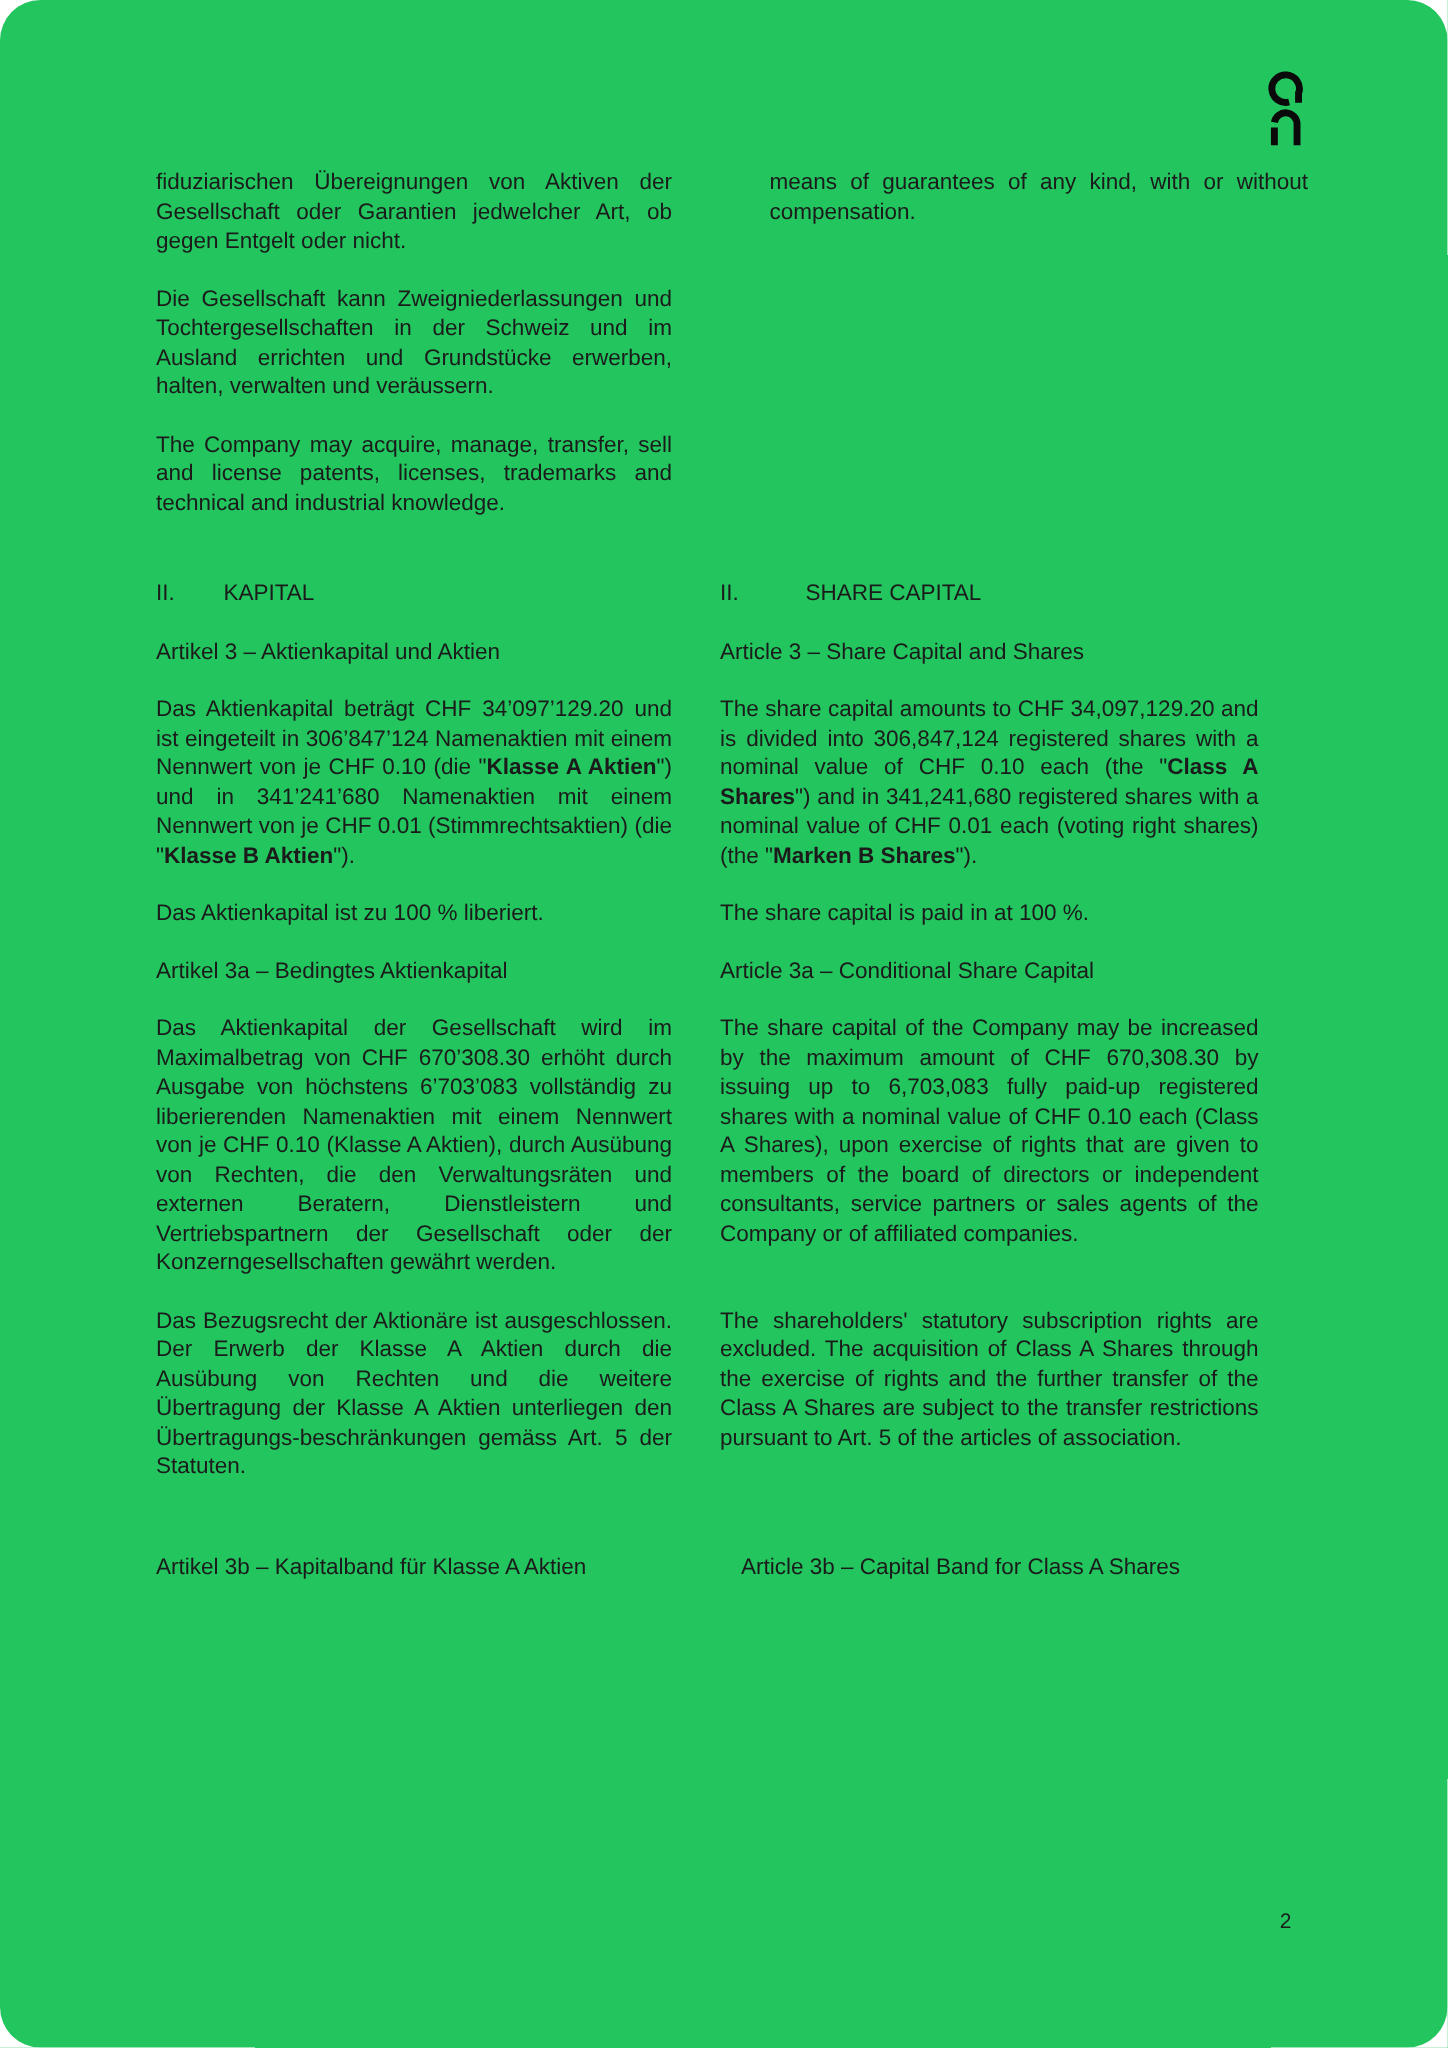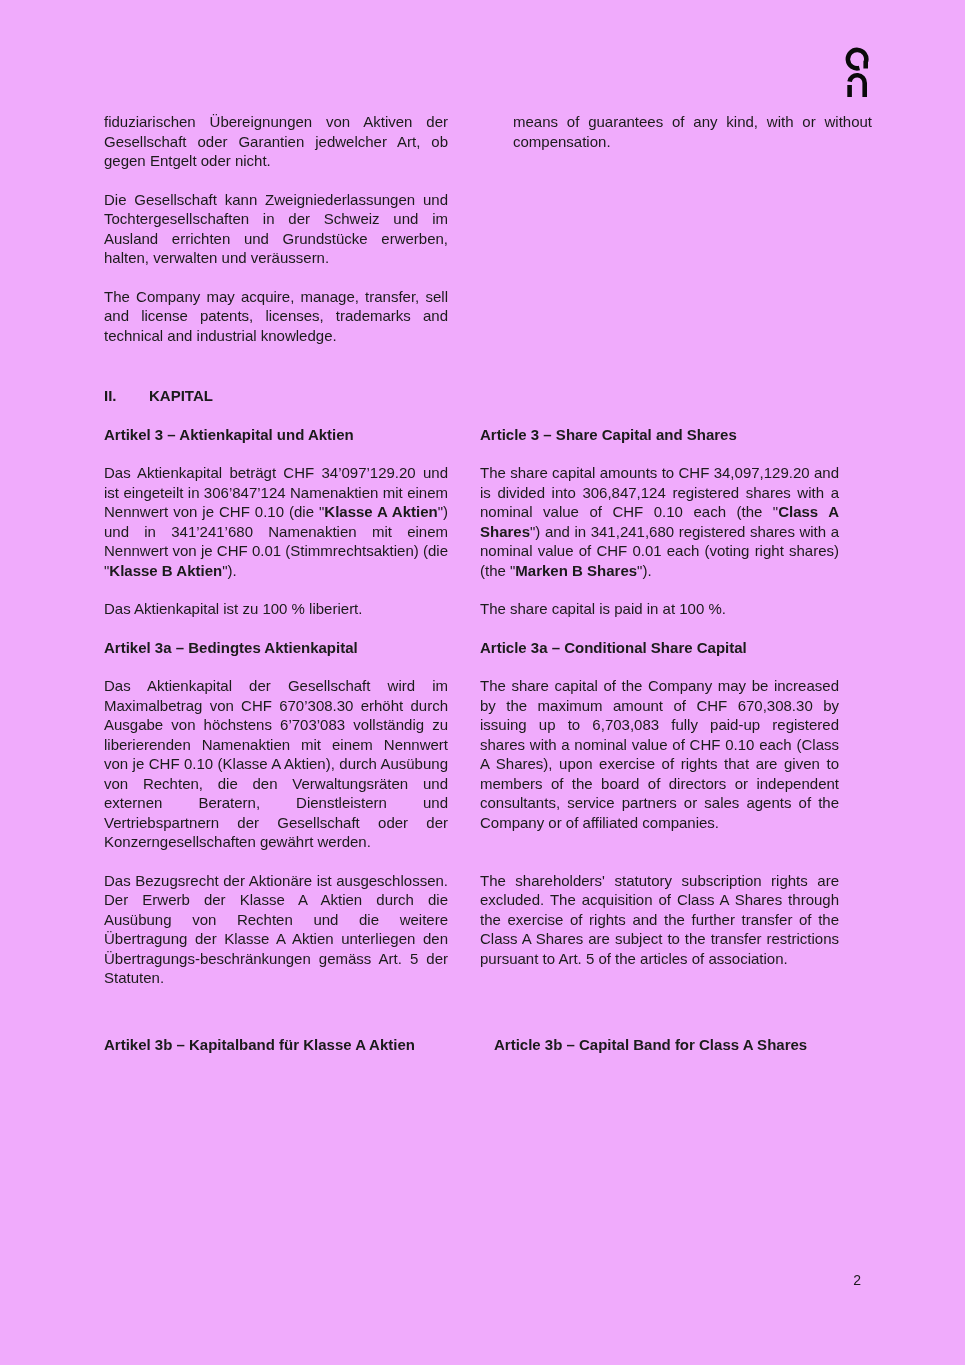--- a/index.html
+++ b/index.html
@@ -4,24 +4,25 @@
 <style>
   html, body {
     margin: 0;
     padding: 0;
     background: #ffffff;
   }
   .page {
     position: relative;
     width: 965px;
     height: 1365px;
-    background: #f0abfc;
+    background: #22c55e;
     font-family: "Liberation Sans", "DejaVu Sans", sans-serif;
     color: #1b1b1b;
     overflow: hidden;
+    border-radius: 27px;
   }
   .logo {
     position: absolute;
     top: 47px;
     right: 96px;
     width: 24px;
     height: 50px;
   }
   .content {
     position: absolute;
@@ -37,21 +38,21 @@
   .row + .row { margin-top: 19px; gap: 32px; }
   .row.space-xl { margin-top: 41px; }
   .row.space-xxl { margin-top: 47px; }
   p, h2 {
     margin: 0;
     font-size: 15px;
     line-height: 19.5px;
     text-align: justify;
     font-weight: normal;
   }
-  h2 { font-weight: 700; }
+  h2 { font-weight: 400; }
   strong { font-weight: 700; }
   .sec-num { display: inline-block; }
   .cell-de .sec-num { width: 45px; }
   .cell-en .sec-num { width: 57px; }
   .indent { padding-left: 14px; }
   .page-num {
     position: absolute;
     right: 104px;
     bottom: 78px;
     font-size: 14px;
@@ -81,20 +82,21 @@
     <div class="row">
       <p class="cell-de">Die Gesellschaft kann Zweigniederlassungen und Tochtergesellschaften in der Schweiz und im Ausland errichten und Grundstücke erwerben, halten, verwalten und veräussern.</p>
     </div>
 
     <div class="row">
       <p class="cell-en">The Company may acquire, manage, transfer, sell and license patents, licenses, trademarks and technical and industrial knowledge.</p>
     </div>
 
     <div class="row space-xl">
       <h2 class="cell-de"><span class="sec-num">II.</span><span>KAPITAL</span></h2>
+      <h2 class="cell-en"><span class="sec-num">II.</span><span>SHARE CAPITAL</span></h2>
     </div>
 
     <div class="row">
       <h2 class="cell-de">Artikel 3 – Aktienkapital und Aktien</h2>
       <h2 class="cell-en">Article 3 – Share Capital and Shares</h2>
     </div>
 
     <div class="row">
       <p class="cell-de"><span>Das Aktienkapital beträgt CHF 34’097’129.20 und ist eingeteilt in 306’847’124 Namenaktien mit einem Nennwert von je CHF 0.10 (die "</span><strong>Klasse A Aktien</strong><span>") und in 341’241’680 Namenaktien mit einem Nennwert von je CHF 0.01 (Stimmrechtsaktien) (die "</span><strong>Klasse B Aktien</strong><span>").</span></p>
       <p class="cell-en"><span>The share capital amounts to CHF 34,097,129.20 and is divided into 306,847,124 registered shares with a nominal value of CHF 0.10 each (the "</span><strong>Class A Shares</strong><span>") and in 341,241,680 registered shares with a nominal value of CHF 0.01 each (voting right shares) (the "</span><strong>Marken B Shares</strong><span>").</span></p>

